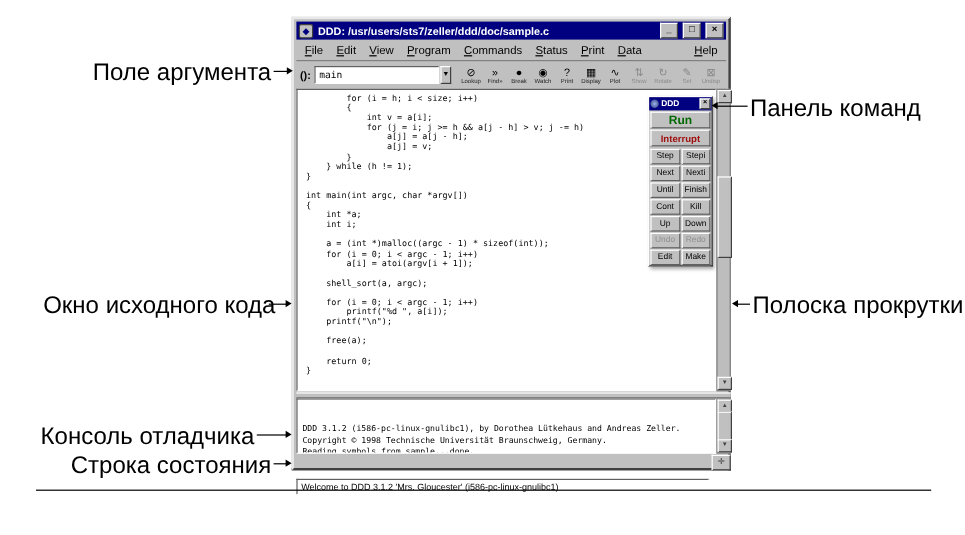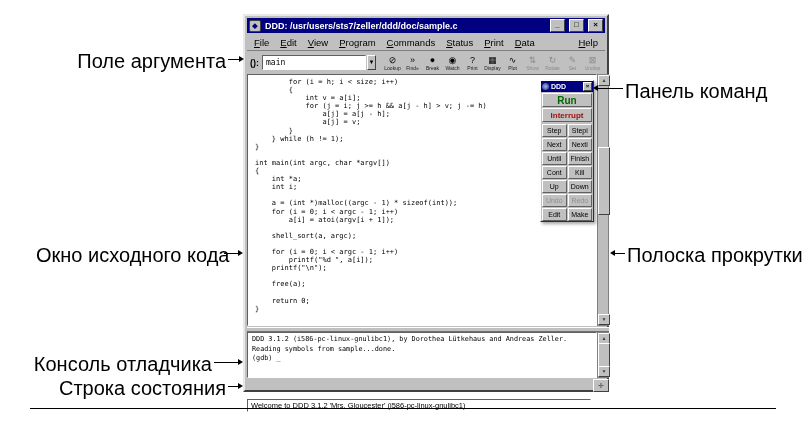--- a/index.html
+++ b/index.html
@@ -63,21 +63,21 @@
   .ct-grid{display:grid;grid-template-columns:1fr 1fr;gap:1px;padding:1px;}
   .ct-btn{height:11px;border:1px solid;border-color:#fff #606060 #606060 #fff;background:#c0c0c0;
           display:flex;align-items:center;justify-content:center;font-size:7px;}
   .ct-btn.dis{color:#8f8f8f;}
 
   
   .sash{position:absolute;left:2px;top:311px;width:362px;height:5px;background:#c0c0c0;
         border-top:1px solid #fff;border-bottom:1px solid #707070;box-sizing:border-box;}
   .console{position:absolute;left:2px;top:316px;width:350px;height:46px;background:#fff;
            border:1px solid;border-color:#606060 #fff #fff #606060;box-sizing:border-box;
-           overflow:hidden;padding:2px 0 0 4px;}
+           overflow:hidden;padding:20px 0 0 4px;}
   .conline{font-family:"DejaVu Sans Mono",monospace;font-size:6.8px;line-height:9.5px;white-space:pre;}
   .status{position:absolute;left:2px;top:363px;width:344px;height:13px;
           border:1px solid;border-color:#606060 #fff #fff #606060;box-sizing:border-box;
           font-size:7.5px;display:flex;align-items:center;padding:0 3px;overflow:hidden;white-space:nowrap;margin-top:20px;}
   .status-grip{position:absolute;left:348px;top:363px;width:16px;height:13px;background:#c0c0c0;
                border:1px solid;border-color:#fff #404040 #404040 #fff;box-sizing:border-box;
                font-size:7px;line-height:11px;text-align:center;color:#404040;}
 
   
   .callout{position:absolute;font-size:20px;white-space:nowrap;}
@@ -232,20 +232,21 @@
           <div class="ct-btn">Edit</div>
           <div class="ct-btn">Make</div>
         </div>
     </div>
 
     <div class="sash"></div>
 
     <div class="console">
       <div>
           <div class="conline">DDD 3.1.2 (i586-pc-linux-gnulibc1), by Dorothea Lütkehaus and Andreas Zeller.</div>
+          <div class="conline">Copyright © 1998 Technische Universität Braunschweig, Germany.</div>
           <div class="conline">Reading symbols from sample...done.</div>
           <div class="conline">(gdb) _</div>
         </div>
     </div>
 
     <div class="vsb con">
       <span class="sb-arrow" style="top:0;">▲</span>
       <span class="sb-thumb" style="top:10px;height:22px;"></span>
       <span class="sb-arrow" style="bottom:0;">▼</span>
     </div>

